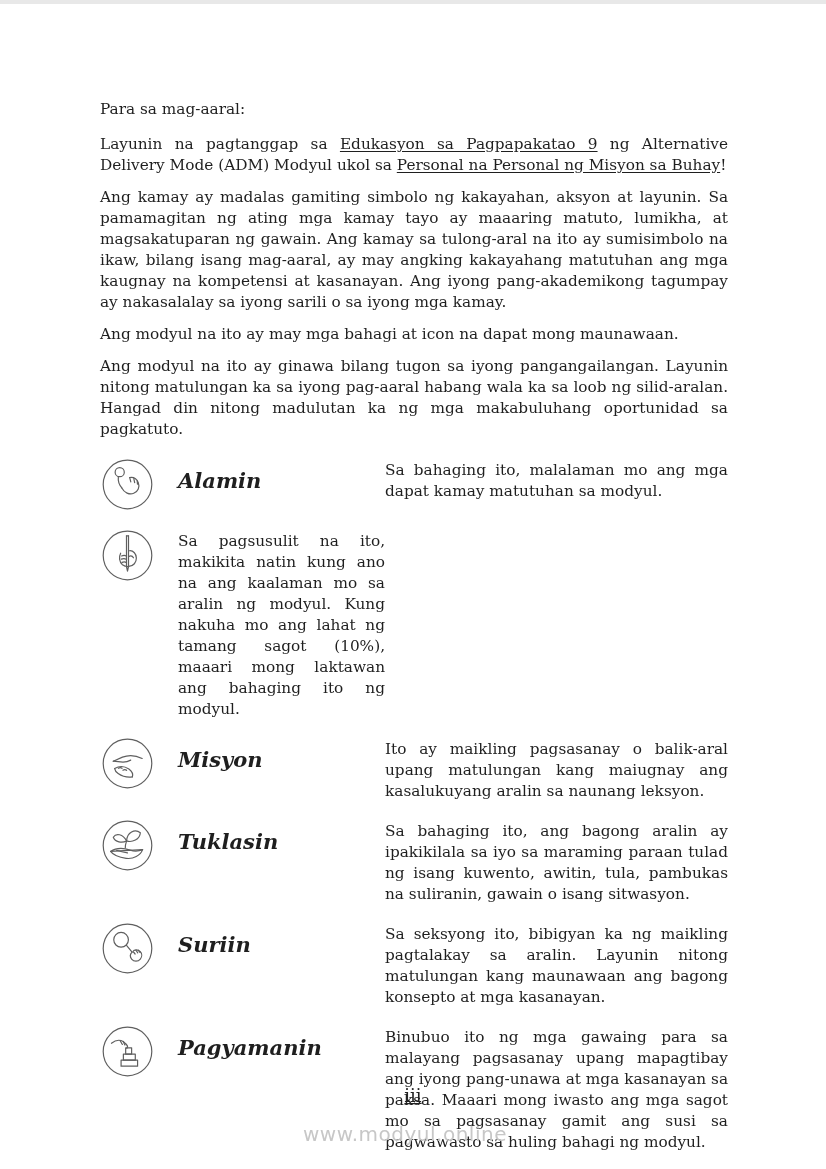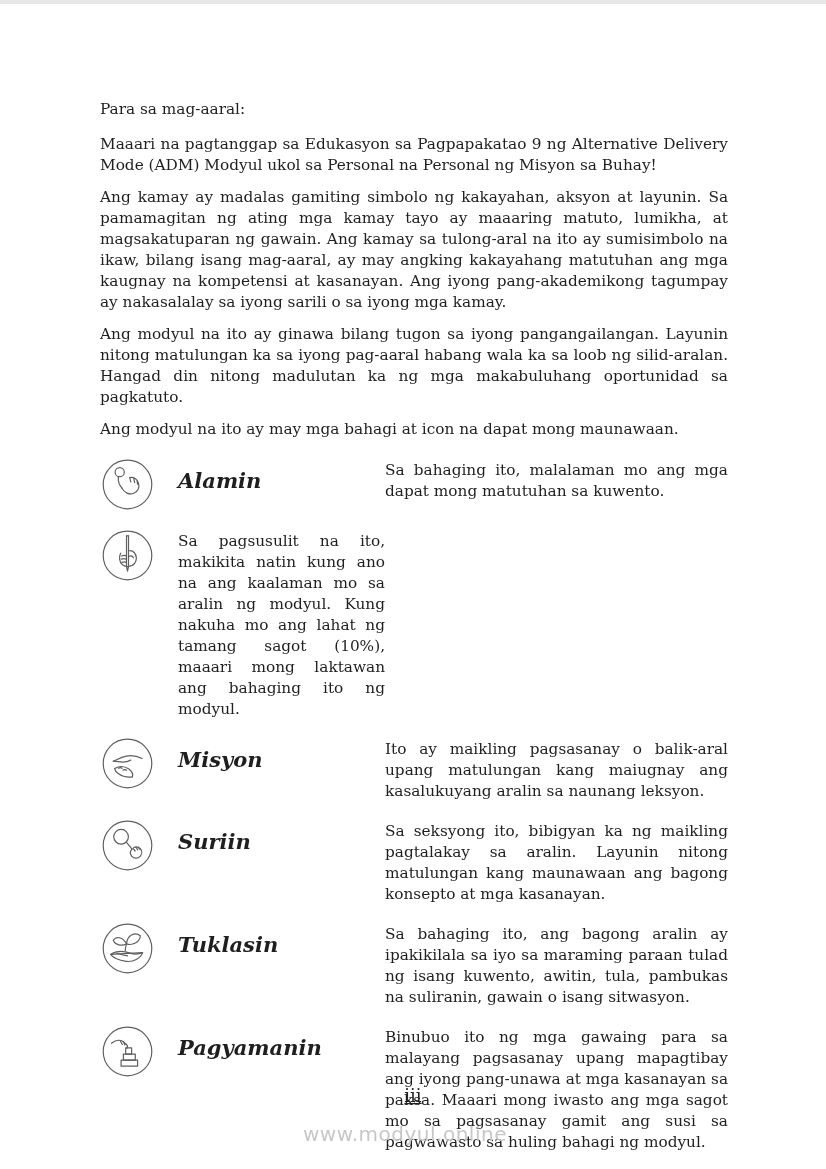--- a/index.html
+++ b/index.html
@@ -9,21 +9,21 @@
     margin:4px auto;
     background:#ffffff;
     font-family:"DejaVu Serif","Liberation Serif",serif;
     font-size:15.3px;line-height:21px;color:#1f1f1f;
     overflow:hidden;
     box-sizing:border-box;
   }
   .content{position:absolute;left:100px;top:95px;width:628px;}
   .greeting{margin:0 0 14px 0;}
   .para{margin:0 0 11px 0;text-align:justify;}
-  .u{text-underline-offset:2px;}
+  .u{text-decoration:underline;text-underline-offset:2px;}
   .guide{margin-top:15px;}
   .row{
     display:grid;
     grid-template-columns:78px 207px 1fr;
     margin-bottom:14px;
     min-height:55px;
   }
   .icon-cell{padding-top:2px;}
   .icon-cell svg{width:55px;height:55px;display:block;}
   .icon-cell svg *{fill:none;stroke:#5f5f5f;stroke-width:1.3;stroke-linecap:round;stroke-linejoin:round;}
@@ -45,42 +45,42 @@
   }
 </style>
 </head>
 <body>
 
 <div class="page">
   <div class="content">
 
     <p class="greeting">Para sa mag-aaral:</p>
 
-    <p class="para"><span>Maaari na pagtanggap sa </span><span class="u">Edukasyon sa Pagpapakatao 9</span><span> ng Alternative Delivery Mode (ADM) Modyul ukol sa </span><span class="u">Personal na Personal ng Misyon sa Buhay</span><span>!</span></p>
+    <p class="para"><span>Layunin na pagtanggap sa </span><span class="u">Edukasyon sa Pagpapakatao 9</span><span> ng Alternative Delivery Mode (ADM) Modyul ukol sa </span><span class="u">Personal na Personal ng Misyon sa Buhay</span><span>!</span></p>
 
     <p class="para">Ang kamay ay madalas gamiting simbolo ng kakayahan, aksyon at layunin. Sa pamamagitan ng ating mga kamay tayo ay maaaring matuto, lumikha, at magsakatuparan ng gawain. Ang kamay sa tulong-aral na ito ay sumisimbolo na ikaw, bilang isang mag-aaral, ay may angking kakayahang matutuhan ang mga kaugnay na kompetensi at kasanayan. Ang iyong pang-akademikong tagumpay ay nakasalalay sa iyong sarili o sa iyong mga kamay.</p>
+    <p class="para">Ang modyul na ito ay may mga bahagi at icon na dapat mong maunawaan.</p>
     <p class="para">Ang modyul na ito ay ginawa bilang tugon sa iyong pangangailangan. Layunin nitong matulungan ka sa iyong pag-aaral habang wala ka sa loob ng silid-aralan. Hangad din nitong madulutan ka ng mga makabuluhang oportunidad sa pagkatuto.</p>
-    <p class="para">Ang modyul na ito ay may mga bahagi at icon na dapat mong maunawaan.</p>
 
     <div class="guide">
 
       <div class="row">
         <div class="icon-cell">
           <svg viewBox="0 0 60 60">
             <circle cx="30" cy="30" r="26.5"></circle>
             <circle cx="21.5" cy="16.5" r="5"></circle>
             <path d="M20,22 C19.5,26.5 21,30.5 23.8,33.8"></path>
             <path d="M23.8,33.8 C26.5,39 32,41.5 36.8,39.6 C41.5,37.7 43.6,32.6 41.8,28 C40.2,24 36.5,21.8 32.4,22.4"></path>
             <path d="M32.4,22.4 L33.6,27.2"></path>
             <path d="M36.9,23.6 L37.8,27.9"></path>
             <path d="M40.6,26.1 L40.9,29.6"></path>
           </svg>
         </div>
         <div class="label">Alamin</div>
-        <div class="desc">Sa bahaging ito, malalaman mo ang mga dapat mong matutuhan sa kuwento.</div>
+        <div class="desc">Sa bahaging ito, malalaman mo ang mga dapat kamay matutuhan sa modyul.</div>
       </div>
 
       <div class="row">
         <div class="icon-cell">
           <svg viewBox="0 0 60 60">
             <circle cx="30" cy="30" r="26.5"></circle>
             <path d="M28.9,8.5 L28.9,42"></path>
             <path d="M31.1,8.5 L31.1,42"></path>
             <path d="M28.9,8.5 L31.1,8.5"></path>
             <path d="M28.9,42 L30,47 L31.1,42"></path>
@@ -107,46 +107,46 @@
           </svg>
         </div>
         <div class="label">Misyon</div>
         <div class="desc">Ito ay maikling pagsasanay o balik-aral upang matulungan kang maiugnay ang kasalukuyang aralin sa naunang leksyon.</div>
       </div>
 
       <div class="row">
         <div class="icon-cell">
           <svg viewBox="0 0 60 60">
             <circle cx="30" cy="30" r="26.5"></circle>
+            <path d="M29,25 C25,17.5 17.5,16 14.5,21 C16.5,26.5 24,27.5 29,25 Z"></path>
+            <path d="M29,25 C29.5,15.5 38,11.5 44,16 C43.5,23.5 35,27 29,25 Z"></path>
+            <path d="M29,25 C28,28 27.5,30 27.6,32.5"></path>
+            <path d="M11.5,36.5 C18,32 26,32.5 33,35 C37,36.4 42,36.4 46.5,34.5"></path>
+            <path d="M46.5,34.5 C44,41 36.5,45 28.5,44 C21,43 14.5,40.5 11.5,36.5 Z"></path>
+            <path d="M18,35.2 C22,36.6 26,37.5 30,38"></path>
+          </svg>
+        </div>
+        <div class="label">Tuklasin</div>
+        <div class="desc">Sa bahaging ito, ang bagong aralin ay ipakikilala sa iyo sa maraming paraan tulad ng isang kuwento, awitin, tula, pambukas na suliranin, gawain o isang sitwasyon.</div>
+      </div>
+
+      <div class="row">
+        <div class="icon-cell">
+          <svg viewBox="0 0 60 60">
+            <circle cx="30" cy="30" r="26.5"></circle>
             <circle cx="23" cy="20.5" r="8"></circle>
             <path d="M28.7,26.3 L35,34"></path>
             <path d="M35,34 C33,36 32.5,39 34.5,41.5 C37,44.5 41.5,44.5 44,41.5 C46,39 46,35.5 44,33.5 C42,31.5 39,31 36.8,32.3"></path>
             <path d="M36,33.2 L38.3,36"></path>
             <path d="M39.2,31.9 L41.2,34.7"></path>
             <path d="M41.9,31.9 L43.6,34.3"></path>
           </svg>
         </div>
         <div class="label">Suriin</div>
         <div class="desc">Sa seksyong ito, bibigyan ka ng maikling pagtalakay sa aralin. Layunin nitong matulungan kang maunawaan ang bagong konsepto at mga kasanayan.</div>
-      </div>
-
-      <div class="row">
-        <div class="icon-cell">
-          <svg viewBox="0 0 60 60">
-            <circle cx="30" cy="30" r="26.5"></circle>
-            <path d="M29,25 C25,17.5 17.5,16 14.5,21 C16.5,26.5 24,27.5 29,25 Z"></path>
-            <path d="M29,25 C29.5,15.5 38,11.5 44,16 C43.5,23.5 35,27 29,25 Z"></path>
-            <path d="M29,25 C28,28 27.5,30 27.6,32.5"></path>
-            <path d="M11.5,36.5 C18,32 26,32.5 33,35 C37,36.4 42,36.4 46.5,34.5"></path>
-            <path d="M46.5,34.5 C44,41 36.5,45 28.5,44 C21,43 14.5,40.5 11.5,36.5 Z"></path>
-            <path d="M18,35.2 C22,36.6 26,37.5 30,38"></path>
-          </svg>
-        </div>
-        <div class="label">Tuklasin</div>
-        <div class="desc">Sa bahaging ito, ang bagong aralin ay ipakikilala sa iyo sa maraming paraan tulad ng isang kuwento, awitin, tula, pambukas na suliranin, gawain o isang sitwasyon.</div>
       </div>
 
       <div class="row">
         <div class="icon-cell">
           <svg viewBox="0 0 60 60">
             <circle cx="30" cy="30" r="26.5"></circle>
             <path d="M23,39.5 L41,39.5 L41,46 L23,46 Z"></path>
             <path d="M25.5,32.8 L38.5,32.8 L38.5,39.5 L25.5,39.5 Z"></path>
             <path d="M28,26 L34.5,26 L34.5,32.8 L28,32.8 Z"></path>
             <path d="M12.5,21 C16.5,17.8 21.5,17 25.3,19 L28.8,22.3"></path>

